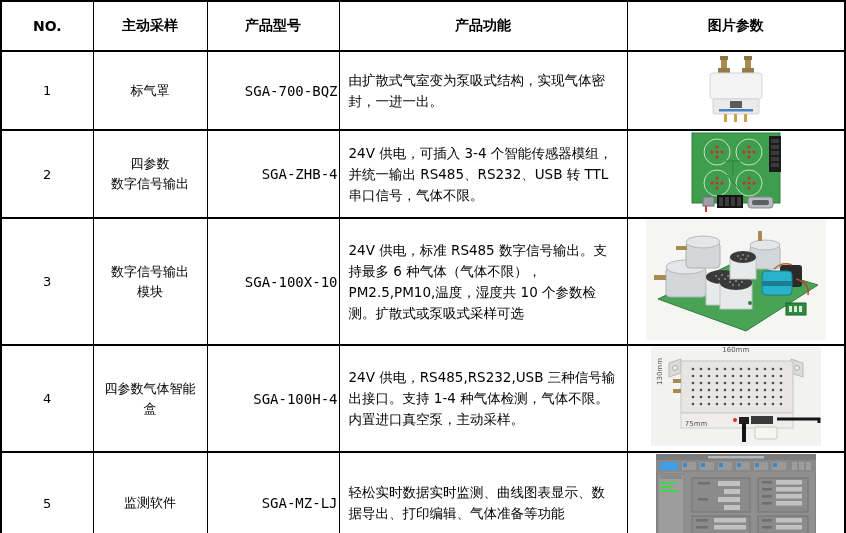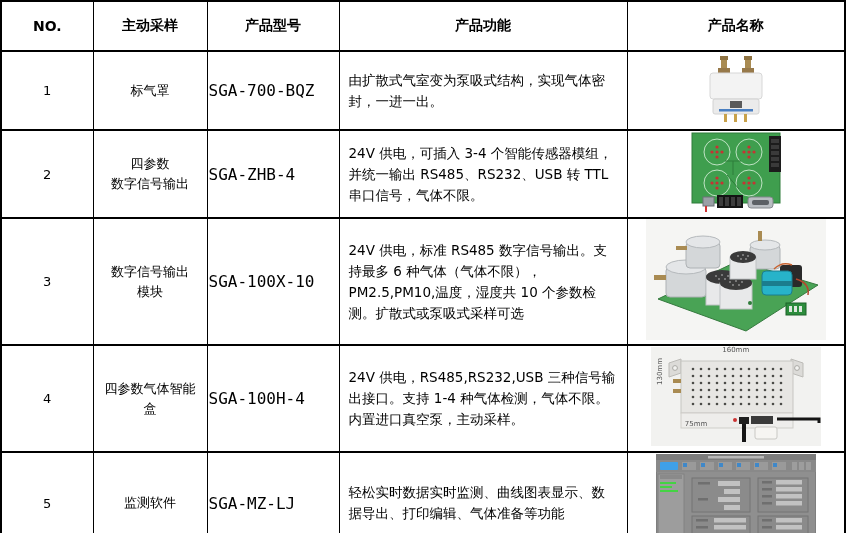--- a/index.html
+++ b/index.html
@@ -3,21 +3,21 @@
 <meta charset="utf-8">
 <style>
   html,body{margin:0;padding:0;background:#fff;}
   body{width:846px;height:533px;font-family:"DejaVu Sans","Liberation Sans",sans-serif;color:#000;}
   table.spec{width:846px;border-collapse:collapse;table-layout:fixed;border:2px solid #000;}
   th,td{border:1px solid #000;border-top:2px solid #000;border-bottom:2px solid #000;
         vertical-align:middle;overflow:hidden;}
   th{font-size:14px;font-weight:bold;text-align:center;height:26px;padding:11px;}
   td.c-no{text-align:center;font-size:13px;}
   td.c-name{text-align:center;font-size:13px;white-space:pre-line;line-height:20px;padding:2px;}
-  td.c-model{text-align:left;font-size:16px;font-family:"DejaVu Sans Mono","Liberation Mono",monospace;}
+  td.c-model{text-align:right;font-size:14px;font-family:"DejaVu Sans Mono","Liberation Mono",monospace;}
   td.c-func{font-size:13.5px;line-height:21px;text-align:left;padding:6px 9px;}
   td.c-photo{text-align:center;padding:0;}
   .photo-wrap{position:relative;display:inline-block;vertical-align:middle;}
   .dim-label{position:absolute;font-size:7px;color:#555;line-height:7px;}
   .dim-top{top:0;left:50%;transform:translateX(-50%);}
   .dim-left{top:38px;left:6px;transform:rotate(-90deg);transform-origin:left top;}
   .dim-bottom{bottom:22px;left:34px;}
 </style>
 </head>
 <body>
@@ -29,21 +29,21 @@
       <col style="width:132px">
     <col style="width:288px">
       <col>
   </colgroup>
   <tbody>
       <tr>
     <th>NO.</th>
     <th>主动采样</th>
     <th>产品型号</th>
     <th>产品功能</th>
-    <th>产品名称</th>
+    <th>图片参数</th>
   </tr>
 
   <tr style="height:79px;">
     <td class="c-no">1</td>
     <td class="c-name">标气罩</td>
     <td class="c-model">SGA-700-BQZ</td>
     <td class="c-func">由扩散式气室变为泵吸式结构，实现气体密封，一进一出。</td>
     <td class="c-photo">
       <span class="photo-wrap">
         <svg width="80" height="73" viewBox="0 0 80 73">

